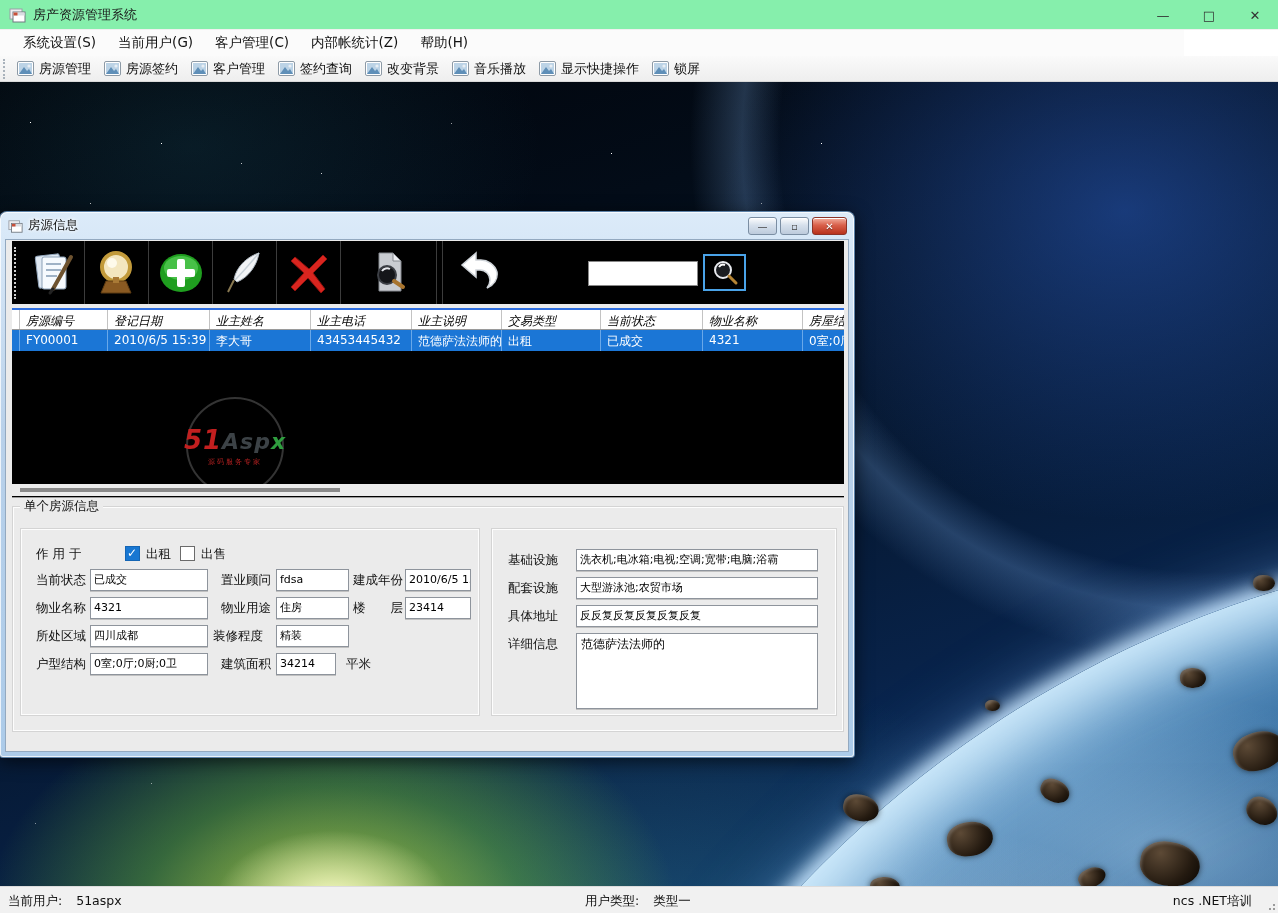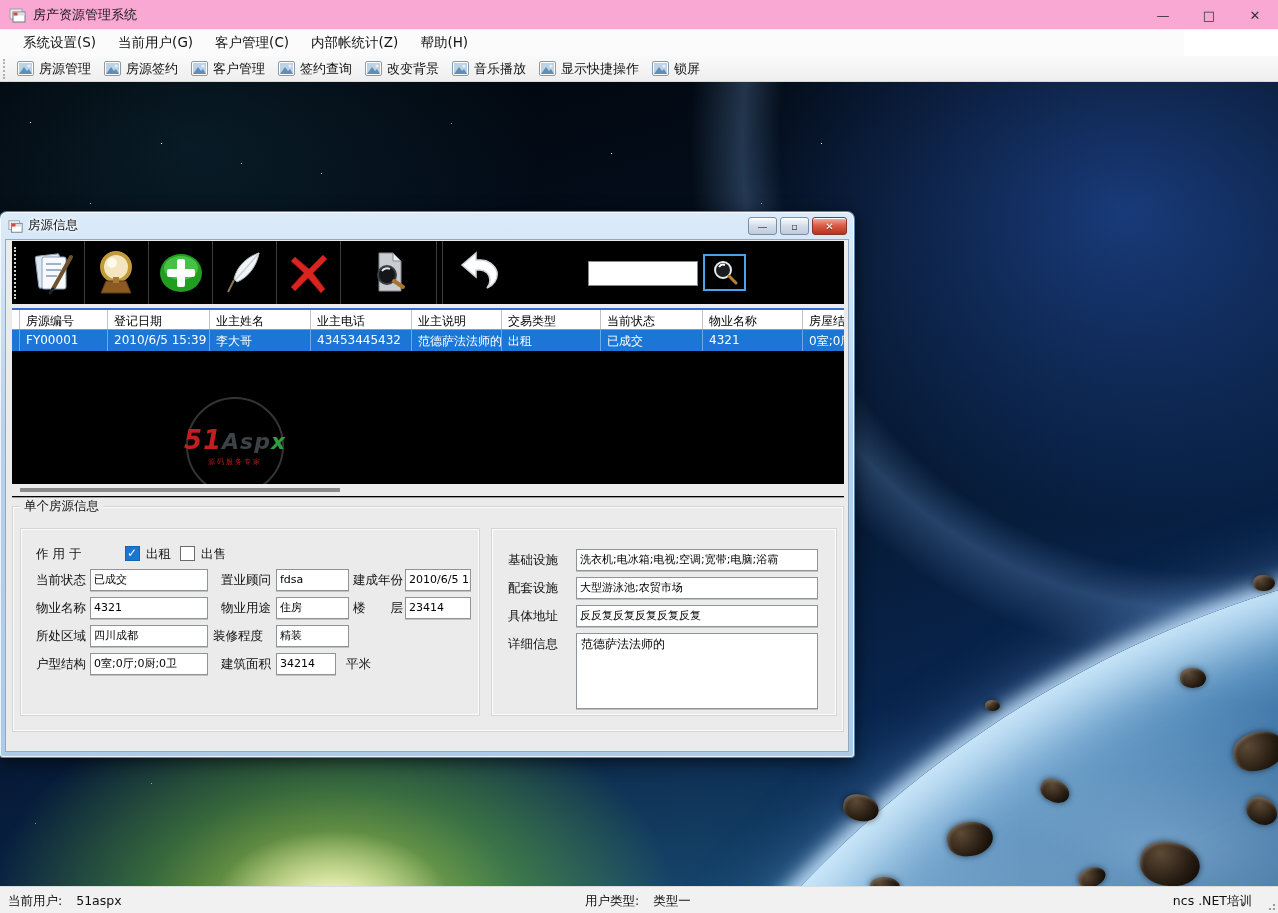--- a/index.html
+++ b/index.html
@@ -1,21 +1,21 @@
 <!DOCTYPE html>
 <html><head>
 <meta charset="utf-8">
 <style>
   * { margin:0; padding:0; box-sizing:border-box; }
   html,body { width:1278px; height:913px; overflow:hidden; }
   body { font-family:"DejaVu Sans","Liberation Sans",sans-serif; font-size:13px; color:#111; }
   #screen { position:relative; width:1278px; height:913px; background:#fff; overflow:hidden; }
 
   
-  .titlebar { position:absolute; left:0; top:0; width:1278px; height:30px; background:#f9a8d4; display:flex; align-items:center; border-bottom:1px solid #f0f0f0; }
+  .titlebar { position:absolute; left:0; top:0; width:1278px; height:30px; background:#86efac; display:flex; align-items:center; border-bottom:1px solid #f0f0f0; }
   .app-ico { margin:0 7px 0 9px; width:17px; height:16px; display:inline-block; }
   .title-text { font-size:13px; color:#1a1a1a; }
   .wbtns { position:absolute; right:0; top:0; height:30px; display:flex; }
   .wbtn { width:46px; height:30px; display:flex; align-items:center; justify-content:center; color:#333; font-size:13px; }
   .menubar { position:absolute; left:0; top:30px; width:1184px; height:26px; background:#fbfbfb; display:flex; align-items:center; padding-left:12px; }
   .menu-item { padding:4px 11px; font-size:13.5px; color:#111; }
   .toolbar { position:absolute; left:0; top:56px; width:1278px; height:26px; background:linear-gradient(#fafafa,#eeeeee); border-bottom:1px solid #d9d9d9; display:flex; align-items:center; }
   .tb-grip { width:5px; height:20px; margin:0 4px 0 3px; border-left:2px dotted #a9b2bb; }
   .tb-item { display:flex; align-items:center; height:24px; padding:0 7px 0 5px; margin-right:1px; }
   .tb-item .pic { width:17px; height:15px; margin-right:5px; }
@@ -72,21 +72,21 @@
   .ctb-btn { width:64px; height:63px; display:flex; align-items:center; justify-content:center; border-right:1px solid #3c3c3c; }
   .ctb-btn svg { width:52px; height:52px; }
   .ctb-btn.wide { width:96px; }
   .ctb-sep { width:1px; height:63px; background:#3c3c3c; margin-left:5px; margin-right:5px; }
   .ctb-search { position:absolute; left:576px; top:20px; width:110px; height:25px; border:1px solid #888; background:#fff; padding:0 4px; font-size:12px; }
   .ctb-searchbtn { position:absolute; left:691px; top:13px; width:43px; height:37px; background:#000; border:2px solid #4aa3e8; display:flex; align-items:center; justify-content:center; }
   .ctb-searchbtn svg { width:30px; height:30px; }
 
   
   .grid { position:absolute; left:6px; top:68px; width:832px; height:190px; background:#000; border-bottom:1px solid #9c9c9c; }
-  .g-head { display:flex; height:22px; background:#fff; border-top:2px solid #2f6fe0; border-bottom:1px solid #9a9a9a; }
+  .g-head { display:flex; height:22px; background:#fff; border-top:2px solid #2f6fe0; border-bottom:1px solid #9a9a9a;font-style:italic; }
   .g-hc { height:100%; border-right:1px solid #c3c3c3; padding:3px 0 0 6px; font-size:12px; color:#000; white-space:nowrap; overflow:hidden; }
   .g-row { display:flex; height:21px; background:#1b76d6; }
   .g-rc { height:100%; border-right:1px solid rgba(170,210,250,.55); padding:3px 0 0 6px; font-size:12px; color:#fff; white-space:nowrap; overflow:hidden; }
   .g-fill { position:relative; height:133px; overflow:hidden; }
   .g-hscroll { height:12px; background:#ececec; position:relative; }
   .g-thumb { position:absolute; left:8px; top:4px; width:320px; height:4px; background:#8a8a8a; }
 
   
   .wm { position:absolute; left:174px; top:46px; width:98px; height:98px; border:2px solid #343434; border-radius:50%; display:flex; flex-direction:column; align-items:center; justify-content:center; }
   .wm-line { font-style:italic; font-weight:bold; letter-spacing:1px; }

